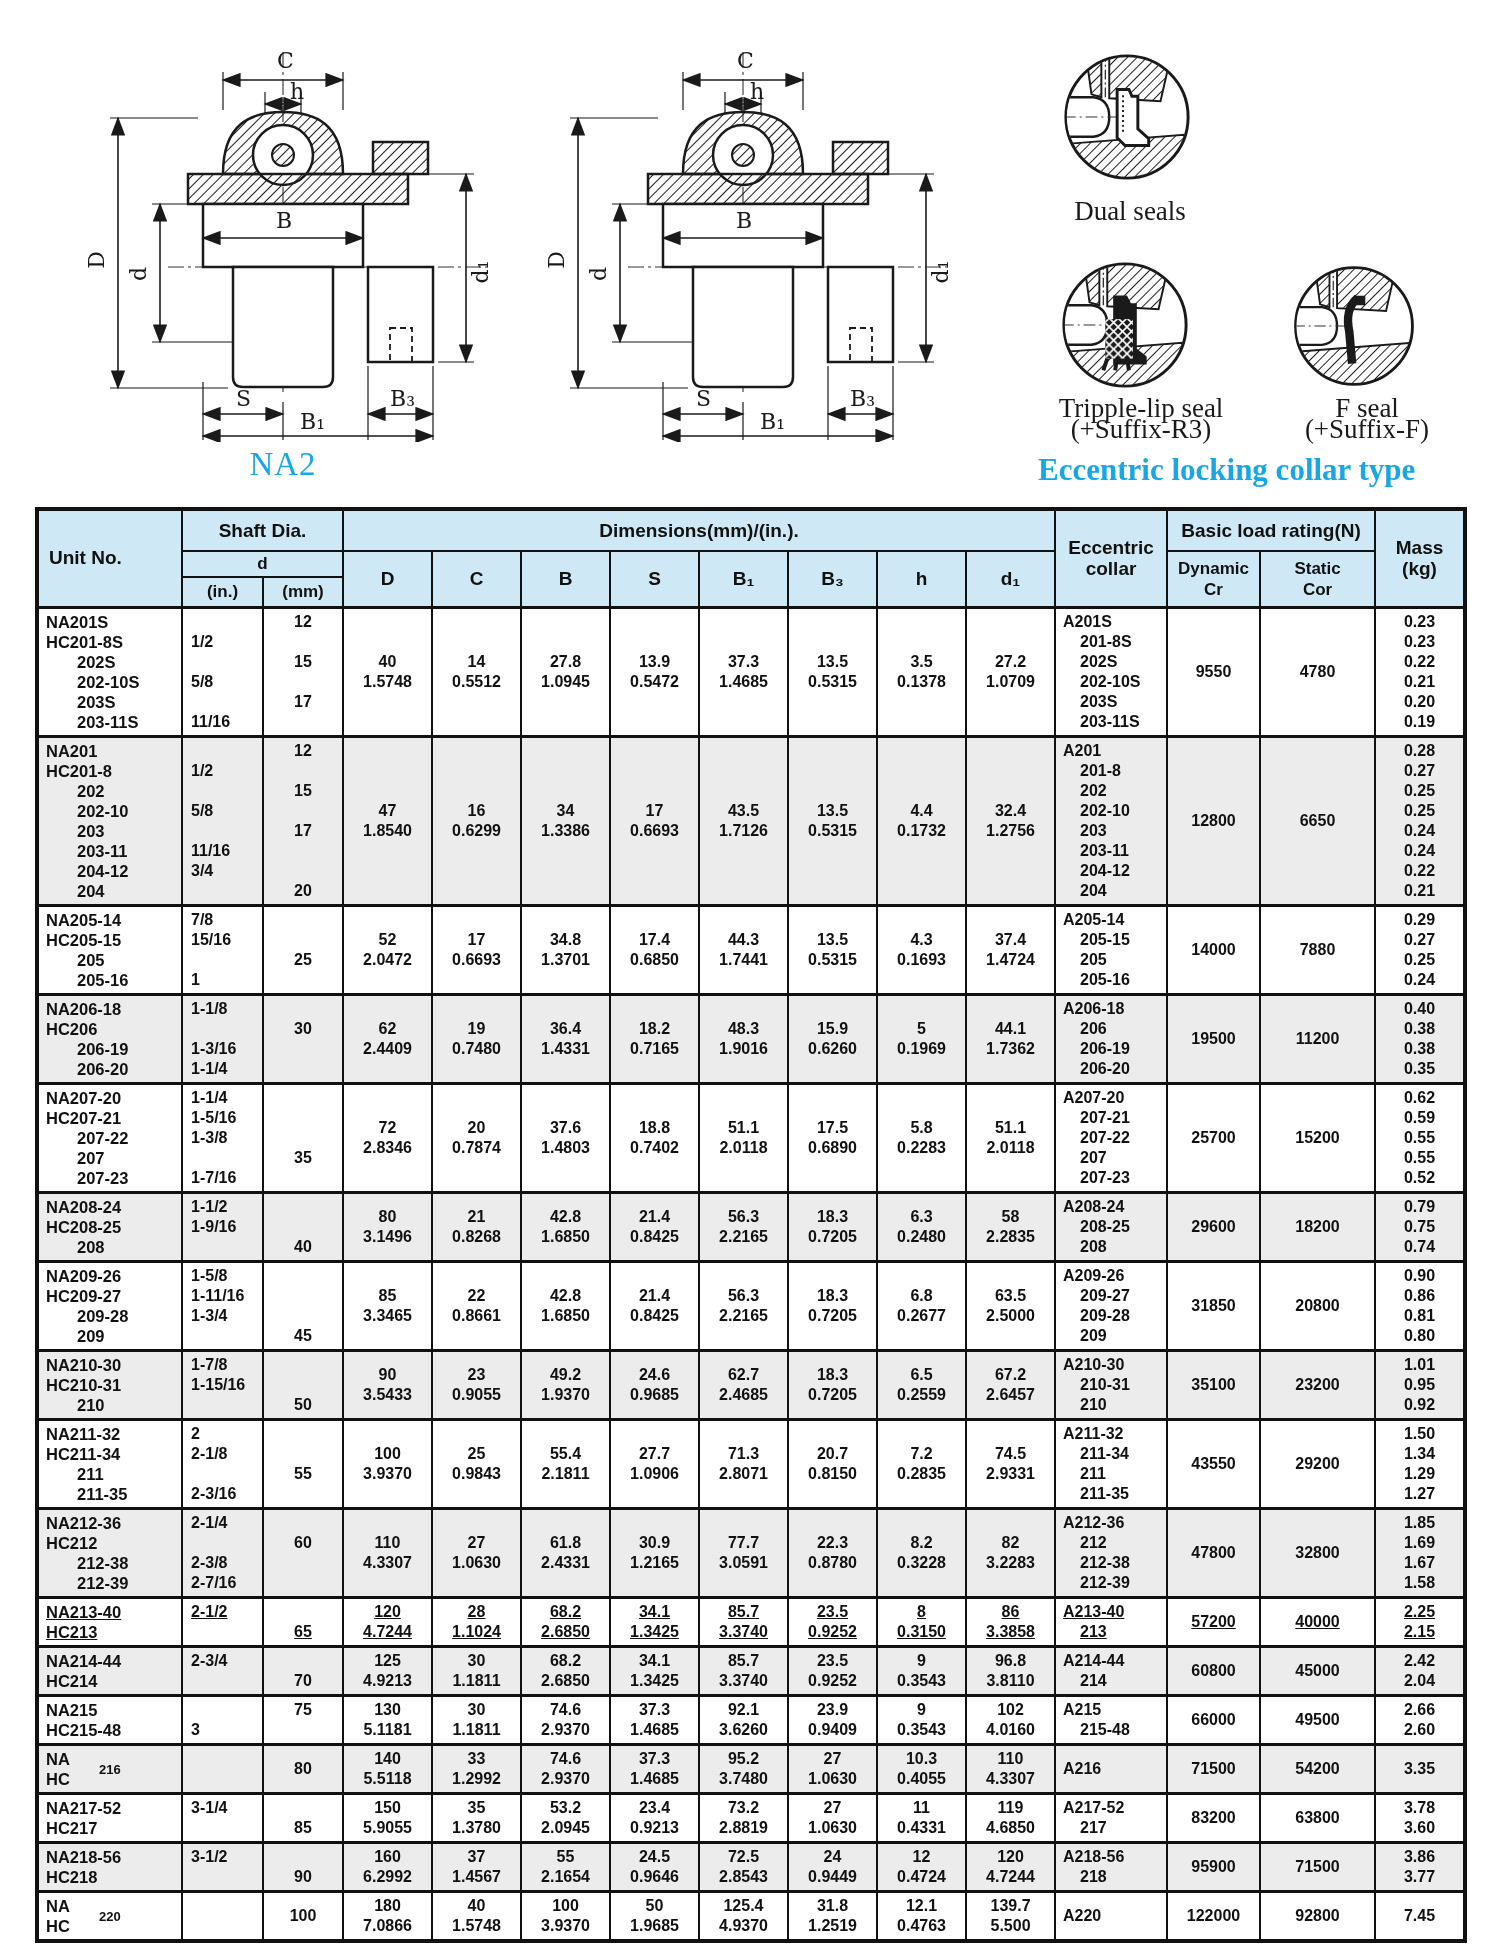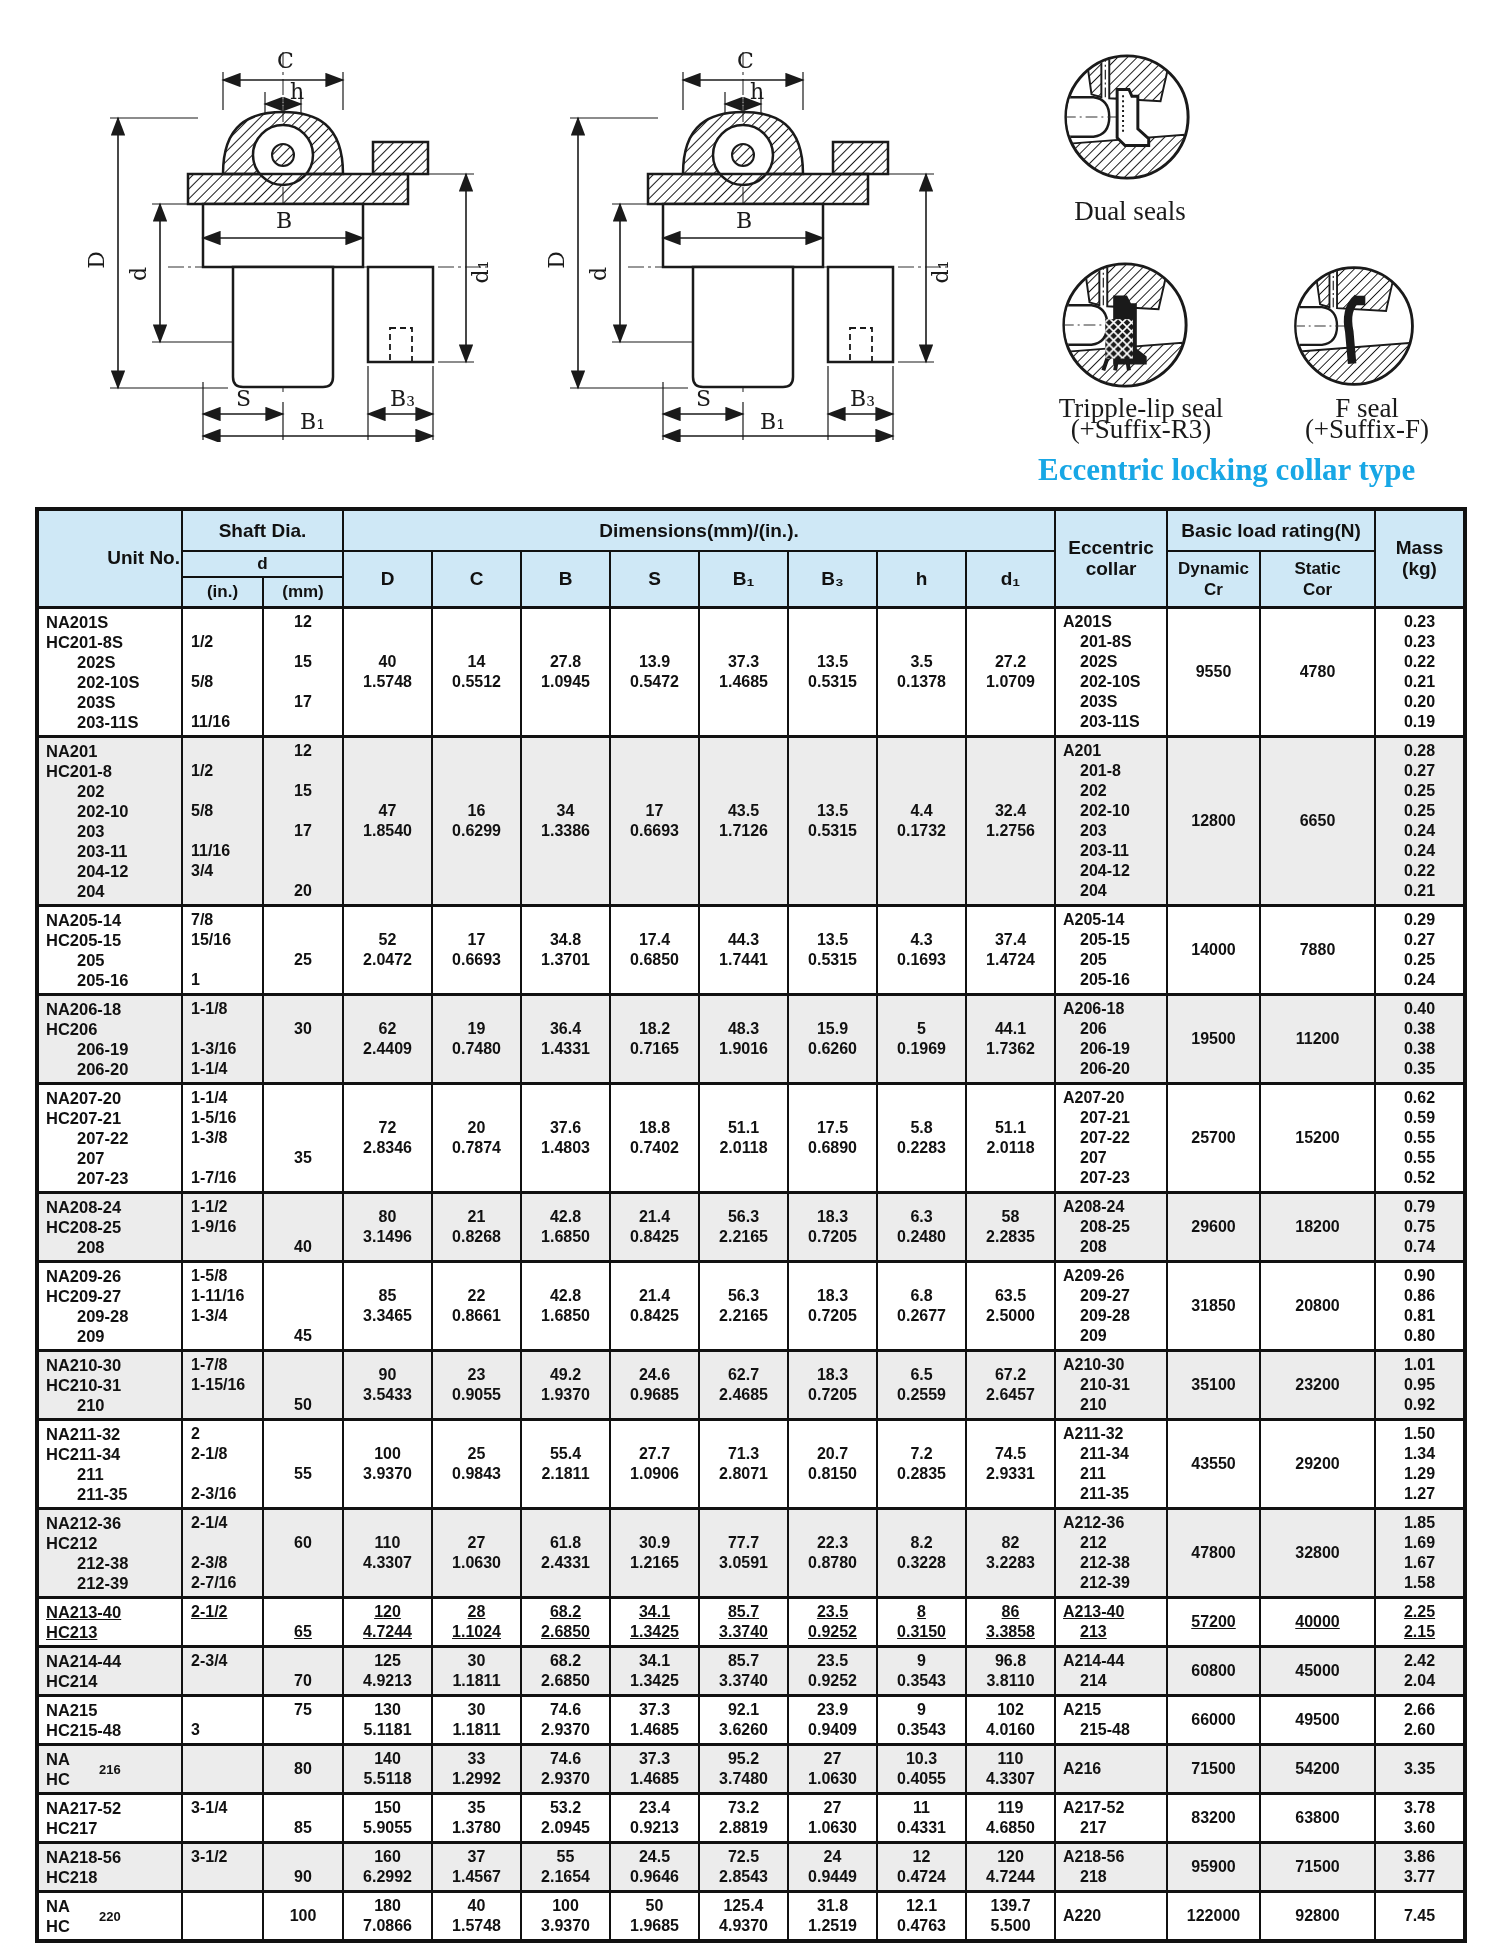--- a/index.html
+++ b/index.html
@@ -110,20 +110,21 @@
 
   <text class="dlab" x="322" y="384">B₃</text>
   <line class="dim" x1="300" y1="392" x2="365" y2="392" marker-start="url(#arr)" marker-end="url(#arr)"></line>
   <line class="ext" x1="300" y1="344" x2="300" y2="418"></line>
   <line class="ext" x1="365" y1="344" x2="365" y2="418"></line>
 
   <text class="dlab" x="232" y="407">B₁</text>
   <line class="dim" x1="135" y1="414" x2="365" y2="414" marker-start="url(#arr)" marker-end="url(#arr)"></line>
 </svg>
     </div>
+  <div class="fig-label" style="left:68px;top:446px;width:430px;">NA2</div>
 
   <div class="fig" style="left:528px;top:22px;width:430px;height:420px;">
 <svg width="430" height="420" viewBox="0 0 430 420">
   <line class="cl" x1="215" y1="30" x2="215" y2="372"></line>
   <line class="cl" x1="100" y1="245" x2="420" y2="245"></line>
   <path d="M155,152 C155,102 182,90 215,90 C248,90 275,102 275,152 Z" fill="url(#hatch)" stroke="#1a1a1a" stroke-width="2.5"></path>
   <circle cx="215" cy="133" r="30" fill="#fff" stroke="#1a1a1a" stroke-width="2.5"></circle>
   <circle cx="215" cy="133" r="11" fill="url(#hatch)" stroke="#1a1a1a" stroke-width="2"></circle>
   <rect x="120" y="152" width="220" height="30" fill="url(#hatch)" stroke="#1a1a1a" stroke-width="2.5"></rect>
   <rect x="305" y="120" width="55" height="32" fill="url(#hatch)" stroke="#1a1a1a" stroke-width="2.5"></rect>
@@ -266,21 +267,21 @@
         <col style="width:89px">
         <col style="width:89px">
         <col style="width:89px">
       <col style="width:112px">
         <col style="width:93px">
         <col style="width:115px">
         <col style="width:90px">
     </colgroup>
     <thead>
       <tr style="height:42px;">
-        <th rowspan="3" style="text-align:right;padding-left:10px;">Unit No.</th>
+        <th rowspan="3" style="text-align:left;padding-left:10px;">Unit No.</th>
         <th colspan="2">Shaft Dia.</th>
         <th colspan="8">Dimensions(mm)/(in.).</th>
         <th rowspan="3">
           <span class="hdr2">Eccentric</span>
           <span class="hdr2">collar</span>
         </th>
         <th colspan="2">Basic load rating(N)</th>
         <th rowspan="3">
           <span class="hdr2">Mass</span>
           <span class="hdr2">(kg)</span>

